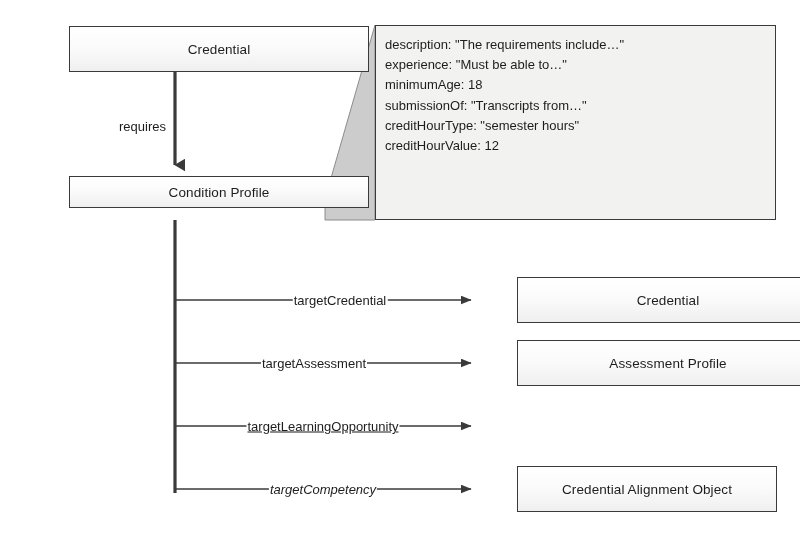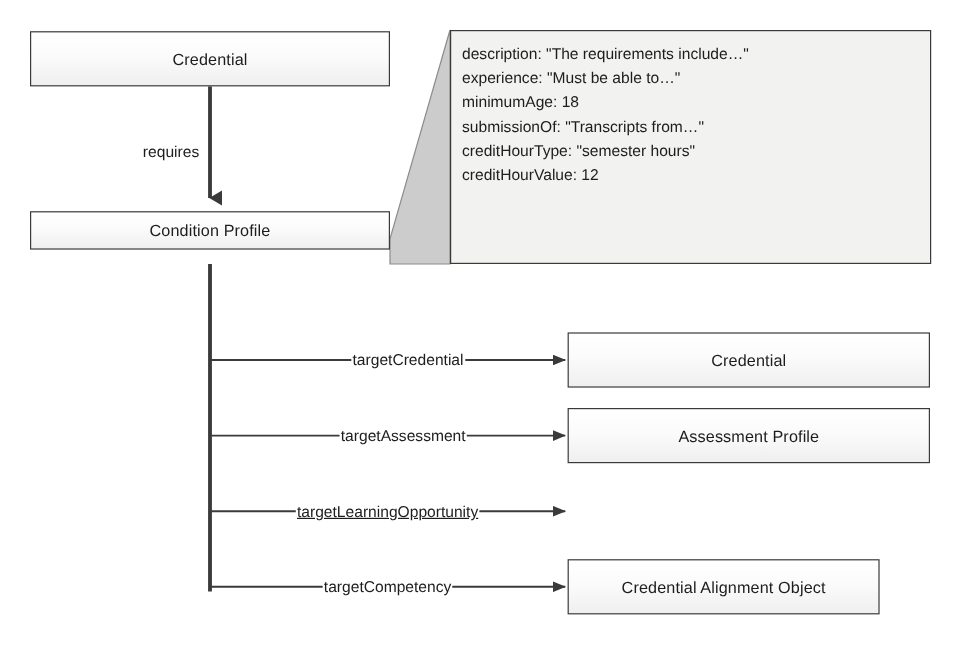--- a/index.html
+++ b/index.html
@@ -33,20 +33,21 @@
     box-sizing: border-box;
     border: 1px solid #3a3a3a;
     background: linear-gradient(to bottom, #ffffff 0%, #fbfbfb 45%, #efefef 100%);
     display: flex;
     align-items: center;
     justify-content: center;
     font-size: 13.5px;
     color: #1d1d1d;
     letter-spacing: 0.1px;
     white-space: nowrap;
+    margin-left: 44px;
   }
   .note-box {
     position: absolute;
     box-sizing: border-box;
     border: 1px solid #3a3a3a;
     background: #f2f2f1;
     padding: 9px 0 0 9px;
   }
   .note-line {
     font-size: 13px;
@@ -130,25 +131,25 @@
   </div>
 
   <div class="edge-label vertical-label" style="left:170px; top:126px;">
     <span>requires</span>
   </div>
 
   <div class="edge-label" style="left:304px; top:300px;margin-left:36px;">
     <span>targetCredential</span>
   </div>
 
-  <div class="edge-label" style="left:336px; top:363px;">
+  <div class="edge-label" style="left:314px; top:363px;">
     <span>targetAssessment</span>
   </div>
 
   <div class="edge-label" style="left:323px; top:426px;text-decoration:underline;">
     <span>targetLearningOpportunity</span>
   </div>
 
-  <div class="edge-label" style="left:323px; top:489px;">
+  <div class="edge-label" style="left:323px; top:489px;font-style:italic;">
     <span>targetCompetency</span>
   </div>
 
 </div>
 
 </body></html>

